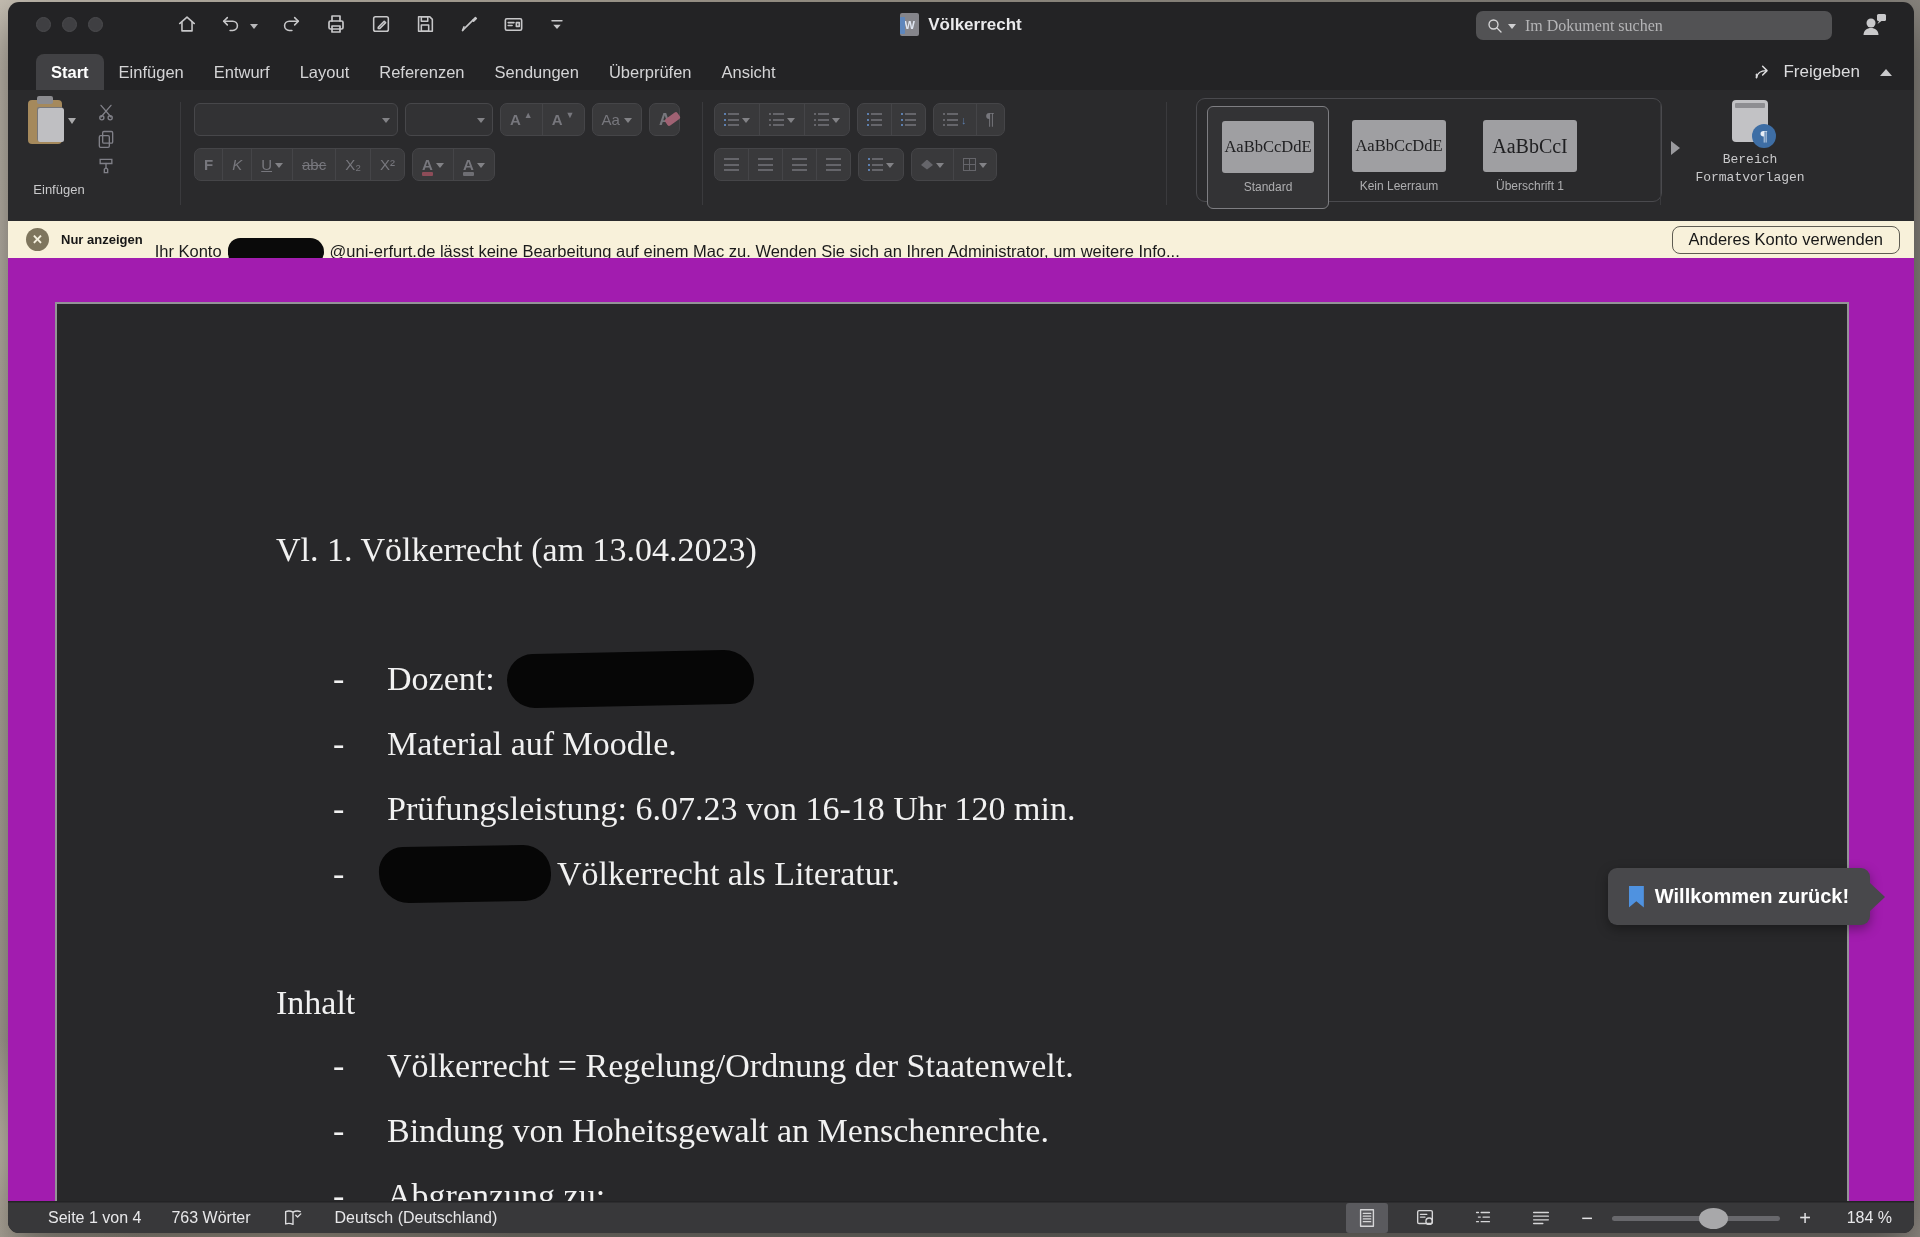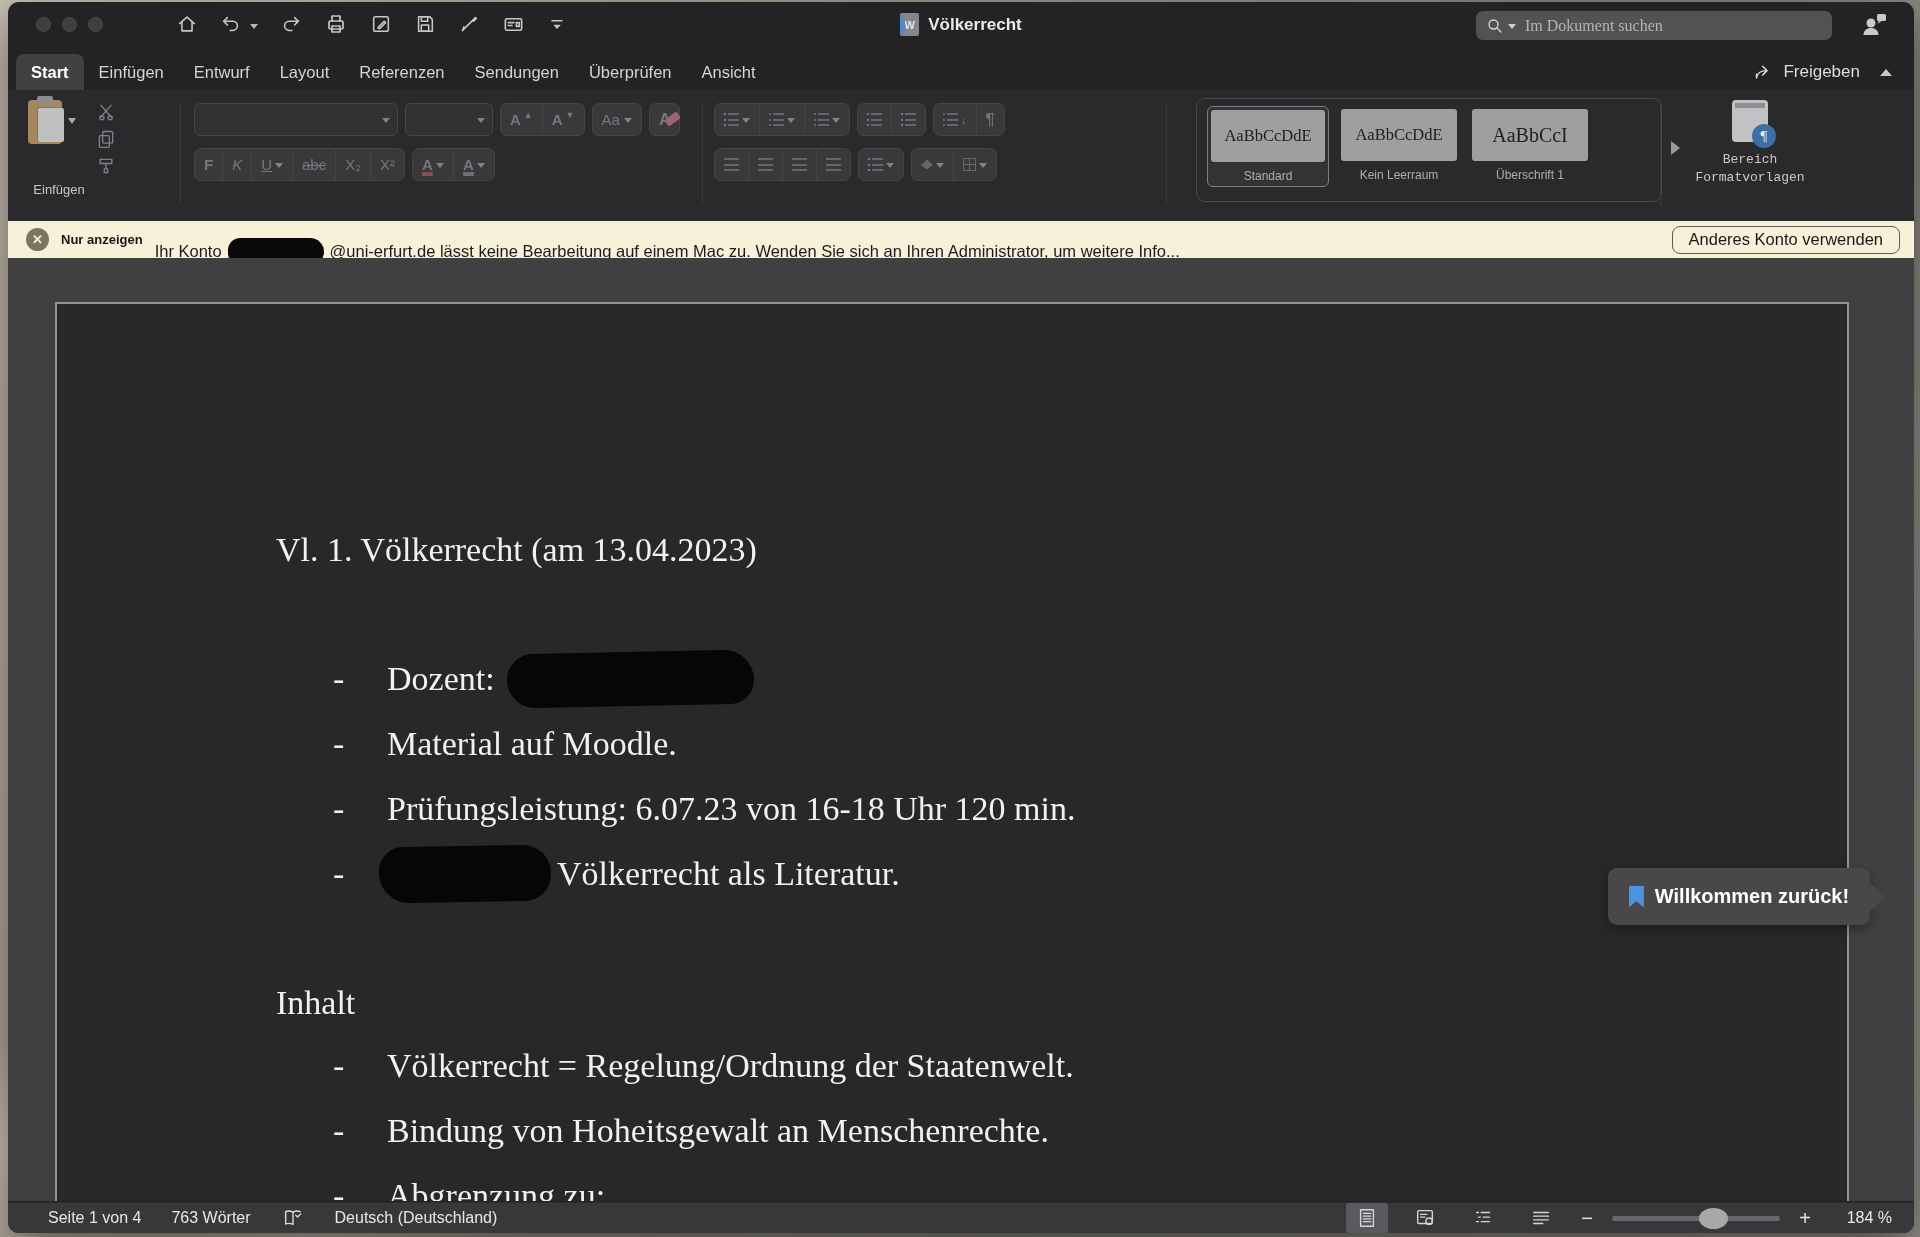--- a/index.html
+++ b/index.html
@@ -27,21 +27,21 @@
   .dtitle { position:absolute; left:0; right:0; top:11px; display:flex; justify-content:center; align-items:center; gap:9px; font-size:17px; font-weight:700; color:#eaeaec; pointer-events:none; }
   .wicon { width:19px; height:23px; background:#85858b; border-radius:2px; position:relative; display:flex; align-items:center; justify-content:center; font-size:11px; font-weight:700; color:#dfe6f2; }
   .wicon::before { content:""; position:absolute; left:0; top:4px; bottom:2px; width:5px; background:#5d86bd; border-radius:1px; }
   .search { position:absolute; right:82px; top:9px; width:356px; height:29px; background:#525254; border-radius:7px; display:flex; align-items:center; padding:0 10px; gap:4px; }
   .search svg { stroke:#d6d6d8; fill:none; stroke-width:1.8; stroke-linecap:round; }
   .search .chev { width:0; height:0; border:4px solid transparent; border-top:5px solid #cfcfd1; margin-top:5px; }
   .search input { background:transparent; border:none; outline:none; color:#b4b4b6; font-size:16px; font-family:Liberation Serif, serif; flex:1; margin-left:5px; }
   .search input::placeholder { color:#b4b4b6; }
   .people { position:absolute; right:26px; top:8px; }
   
-  .tabrow { position:relative; height:44px; display:flex; align-items:flex-end; padding-left:8px; }
+  .tabrow { position:relative; height:44px; display:flex; align-items:flex-end; padding-left:28px; }
   .tab { height:36px; padding:0 15px; display:flex; align-items:center; font-size:16.5px; color:#d4d4d6; border-radius:8px 8px 0 0; cursor:default; }
   .tab.active { background:#414144; color:#ffffff; font-weight:700; }
   .sharebox { position:absolute; right:54px; bottom:8px; display:flex; align-items:center; gap:9px; font-size:17px; color:#dcdcde; }
   .sharebox svg { stroke:#dcdcde; fill:none; stroke-width:1.7; stroke-linecap:round; stroke-linejoin:round; }
   .collapse { position:absolute; right:22px; bottom:14px; width:0; height:0; border:6px solid transparent; border-bottom:7px solid #c9c9cb; }
   
   .ribbon { position:relative; height:131px; background:#2a2a2c; }
   .vdiv { position:absolute; top:12px; bottom:16px; width:1px; background:#3a3a3d; }
   .rlabel { font-size:13px; color:#c9c9cb; text-align:center; }
   .g-clip { position:absolute; left:20px; top:10px; width:145px; }
@@ -74,40 +74,40 @@
     background:linear-gradient(#65656a,#65656a) center/13px 1px no-repeat, linear-gradient(#65656a,#65656a) center/1px 13px no-repeat; }
   .ic-bucket { width:12px; height:10px; background:#65656a; clip-path:polygon(50% 0,100% 55%,50% 100%,0 55%); position:relative; }
   .accA { position:relative; font-weight:700; }
   .accA.red::after { content:""; position:absolute; left:0; right:0; bottom:-3px; height:4px; background:#8d4c58; border-radius:1px; }
   .accA.gray::after { content:""; position:absolute; left:0; right:0; bottom:-3px; height:4px; background:#6e6e73; border-radius:1px; }
   .eraser { position:relative; color:#77777d; font-size:16px; font-weight:700; }
   .eraser::after { content:""; position:absolute; right:-10px; top:4px; width:15px; height:8px; background:#a06273; border-radius:2px; transform:rotate(-35deg); }
   .small-ar { font-size:9px; margin-top:-10px; color:#77777d; }
   .g-styles { position:absolute; left:1188px; top:8px; width:466px; }
   .gallery { border:1px solid #4a4a4e; border-radius:9px; height:104px; display:flex; align-items:flex-start; padding:7px 10px; gap:9px; position:relative; }
-  .stylecard { width:122px; text-align:center; padding:3px; border-radius:6px; }
+  .stylecard { width:122px; text-align:center; padding:14px; border-radius:6px; }
   .stylecard.selected { border:1px solid #7e7e82; background:#333335; }
   .sprev { height:52px; background:#9f9fa2; border-radius:3px; display:flex; align-items:center; justify-content:center; font-family:"Liberation Serif",serif; color:#202022; font-size:16.5px; }
   .sprev.h1 { font-weight:400; font-size:20px; }
   .sname { margin-top:7px; font-size:12px; color:#aeaeb0; }
   .gal-arrow { position:absolute; right:-26px; top:42px; width:0; height:0; border:7px solid transparent; border-left:9px solid #9a9a9e; }
   .g-pane { position:absolute; left:1672px; top:10px; width:140px; text-align:center; }
   .paneicon { width:36px; height:42px; background:#c2c2c5; border-radius:4px; margin:0 auto; position:relative; }
   .paneicon::before { content:""; position:absolute; left:3px; top:3px; right:3px; height:5px; background:#8e8e92; border-radius:1px; }
   .panebadge { position:absolute; right:-8px; bottom:-6px; width:24px; height:24px; border-radius:50%; background:#3e6ea5; color:#e8eef7; font-family:"Liberation Serif",serif; font-size:15px; display:flex; align-items:center; justify-content:center; }
   .g-pane .rlabel { margin-top:9px; line-height:1.35;font-family:Liberation Mono, monospace; }
   
   .notif { height:37px; background:#f8f1da; display:flex; align-items:center; padding:0 14px 0 18px; gap:12px; }
   .ncirc { width:23px; height:23px; border-radius:50%; background:#7e755d; color:#f6f1df; display:flex; align-items:center; justify-content:center; font-size:13px; font-weight:700; flex:none; }
   .nlabel { font-weight:700; color:#171717; font-size:13px; white-space:nowrap; }
   .nmsg { color:#1b1b1b; font-size:16.5px; display:flex; align-items:center; gap:6px; white-space:nowrap; overflow:hidden; flex:1;margin-top:24px; }
   .nredact { width:96px; height:27px; background:#0a0a0a; border-radius:14px 16px 15px 13px; flex:none; }
   .nbtn { flex:none; height:28px; padding:0 16px; border:1.5px solid #5f5c52; border-radius:8px; background:transparent; color:#171717; font-size:16.5px; font-family:"Liberation Sans",sans-serif; display:flex; align-items:center; }
   
-  .docarea { position:relative; height:943px; background:#404040; overflow:hidden; }
+  .docarea { position:relative; height:943px; background:#a21caf; overflow:hidden; }
   .page { position:absolute; left:47px; top:44px; width:1794px; height:1200px; background:#28282a; border:2px solid #939397; border-bottom:none; }
   .dline { position:absolute; display:flex; align-items:center; height:46px; font-family:"Liberation Serif",serif; font-size:34px; color:#f1f1f1; white-space:nowrap; }
   .dash { width:54px; flex:none; }
   .redact1 { width:247px; height:54px; background:#060606; border-radius:26px 30px 24px 28px; margin-left:12px; transform:rotate(-1.2deg); }
   .redact2 { width:172px; height:56px; background:#060606; border-radius:24px 28px 26px 30px; margin-left:-8px; margin-right:6px; transform:rotate(-1deg); }
   .tooltip { position:absolute; left:1600px; top:610px; width:262px; height:57px; background:#48484b; border-radius:9px; display:flex; align-items:center; justify-content:center; gap:11px; color:#ffffff; font-size:20px; font-weight:700; box-shadow:0 4px 12px rgba(0,0,0,.35); }
   .tooltip::after { content:""; position:absolute; right:-15px; top:14px; width:0; height:0; border:15px solid transparent; border-left:16px solid #48484b; border-right:none; }
   .bookmark { width:15px; height:22px; background:#4f92e0; clip-path:polygon(0 0,100% 0,100% 100%,50% 72%,0 100%); flex:none; }
   
   .statusbar { position:absolute; left:0; right:0; bottom:0; height:31px; background:#38383a; display:flex; align-items:center; justify-content:space-between; padding:0 22px 0 40px; font-size:16px; color:#e8e8ea; border-top:1px solid #2d2d2f; }

